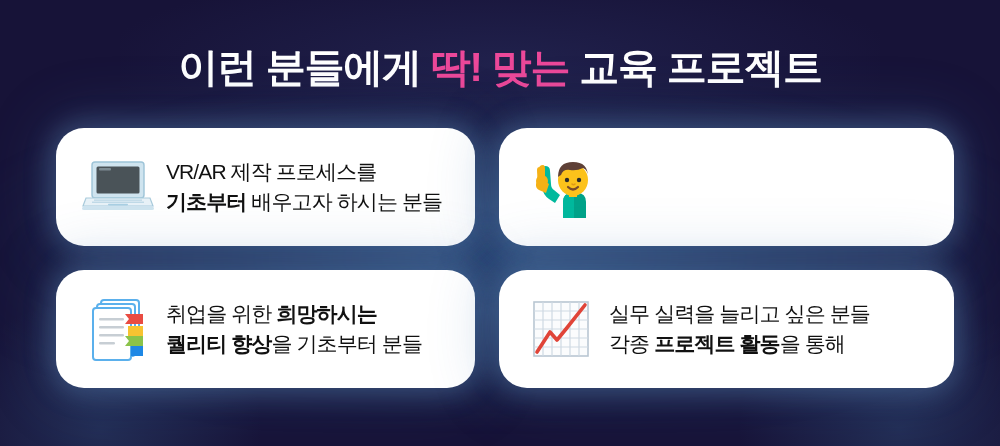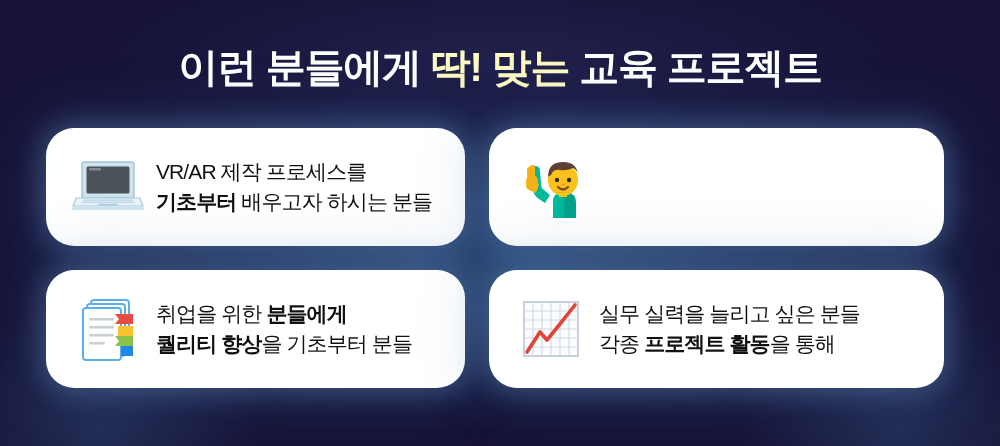--- a/index.html
+++ b/index.html
@@ -38,25 +38,25 @@
 
   
   .title{
     position:absolute;top:45px;left:0;width:1000px;
     text-align:center;
     font-size:40px;font-weight:bold;letter-spacing:-1.2px;
     color:#ffffff;
     white-space:nowrap;
     line-height:1.1;
   }
-  .title .hl{color:#fef9c3;}
+  .title .hl{color:#ec4899;}
 
   
   .grid{
-    position:absolute;left:46px;top:128px;
+    position:absolute;left:56px;top:128px;
     width:907px;
     display:grid;
     grid-template-columns:419px 455px;
     column-gap:33px;row-gap:17px;gap:24px;
   }
   .card{
     background:#ffffff;
     border-radius:28px;
     height:118px;
     display:flex;align-items:center;
@@ -142,21 +142,21 @@
           <rect x="12" y="30" width="25" height="2.6" rx="1.3" fill="#c7ced4"></rect>
           <rect x="12" y="38" width="25" height="2.6" rx="1.3" fill="#c7ced4"></rect>
           <rect x="12" y="46" width="16" height="2.6" rx="1.3" fill="#c7ced4"></rect>
           <path d="M38 18 H56 V28 H38 L42 23 Z" fill="#e94b42"></path>
           <path d="M41 30 H56 V40 H41 L41 35 Z" fill="#f7c331"></path>
           <path d="M38 40 H56 V50 H38 L42 45 Z" fill="#8bc34a"></path>
           <path d="M44 50 H56 V60 H44 Z" fill="#1e88e5"></path>
         </svg>
       </div>
       <div class="card-text">
-        <span class="ln"><span>취업을 위한 </span><b>분들에게</b><span></span></span>
+        <span class="ln"><span>취업을 위한 </span><b>희망하시는</b><span></span></span>
         <span class="ln"><span></span><b>퀄리티 향상</b><span>을 기초부터 분들</span></span>
       </div>
     </div>
 
     <div class="card">
       <div class="card-icon">
         <svg width="62" height="62" viewBox="0 0 62 62" aria-hidden="true">
           <rect x="4" y="4" width="54" height="54" fill="#fbfcfd" stroke="#b9c6d2" stroke-width="1.6"></rect>
           <g stroke="#cfd9e3" stroke-width="1.2">
             <line x1="13" y1="4" x2="13" y2="58"></line>

